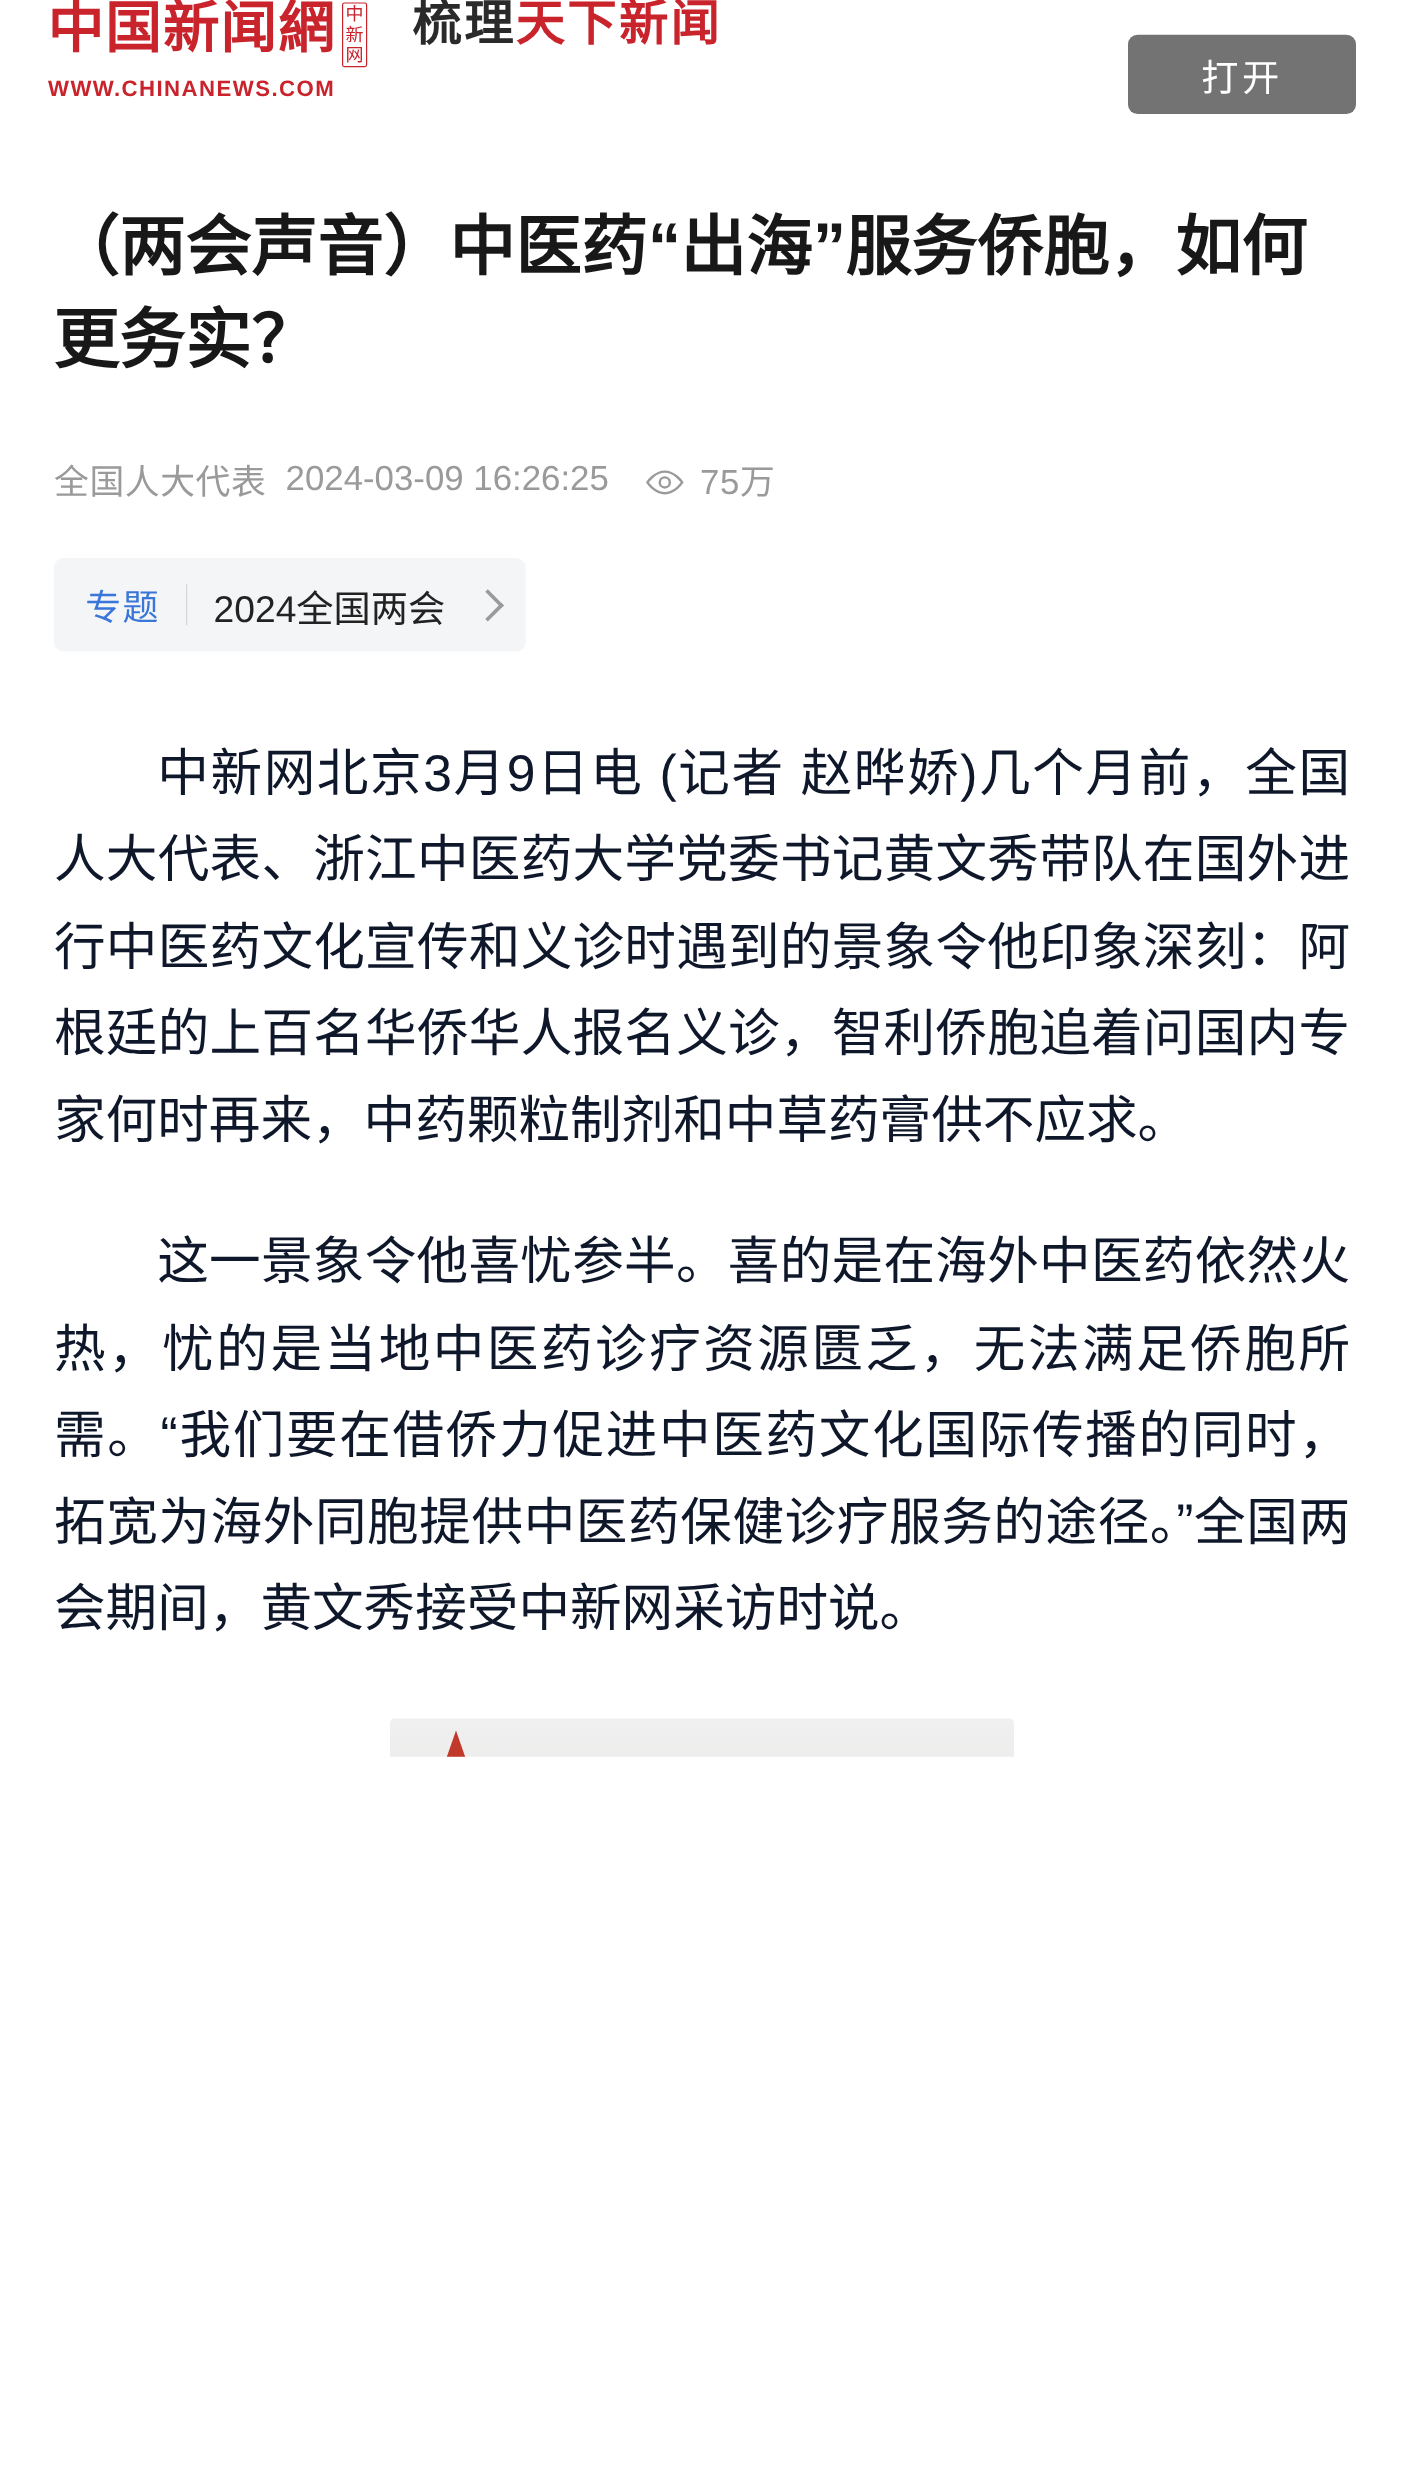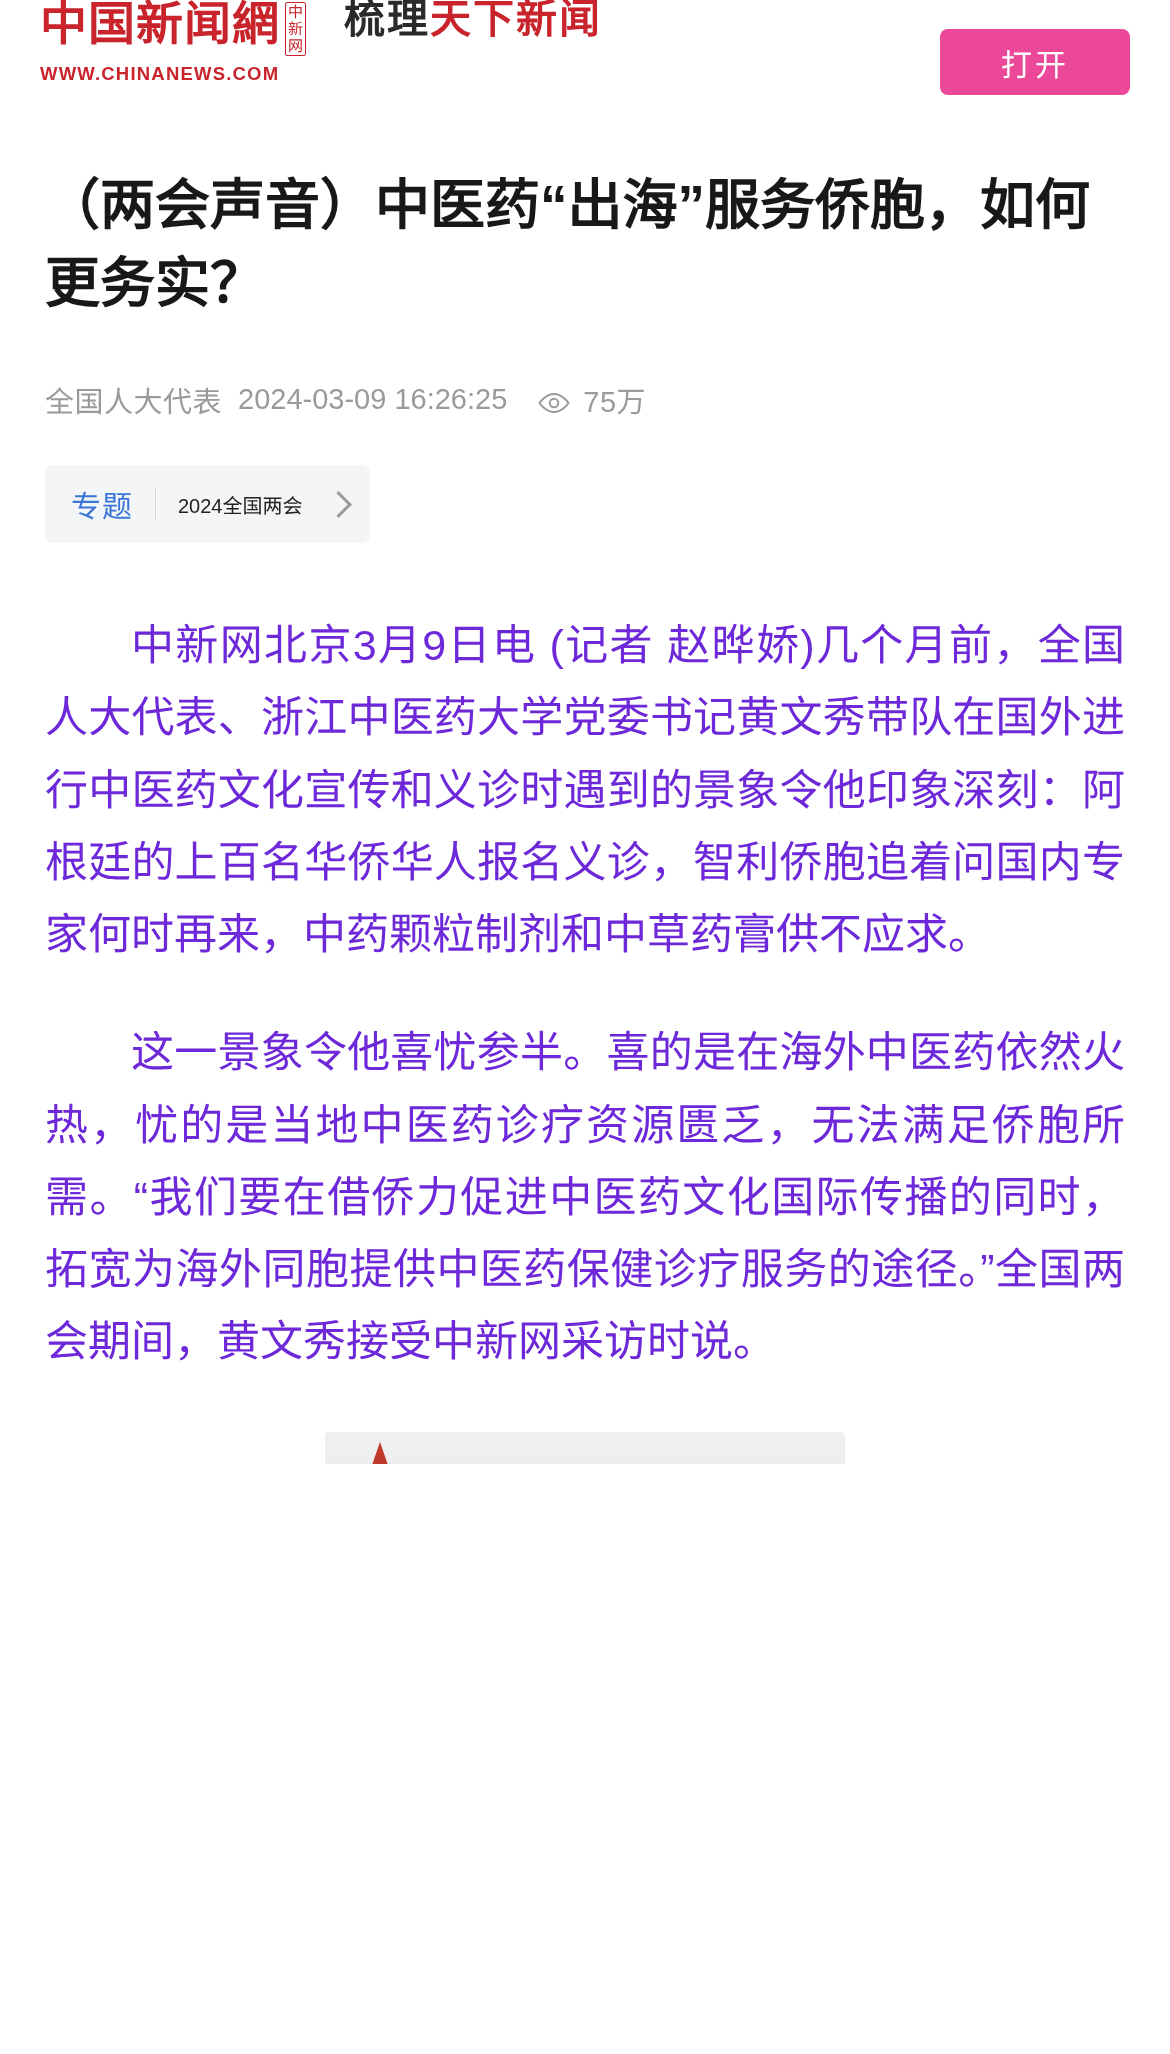--- a/index.html
+++ b/index.html
@@ -83,21 +83,21 @@
   }
   .slogan-text .dark {
     color: #2a2a2a;
   }
   .open-btn {
     position: absolute;
     right: 40px;
     top: 29px;
     width: 190px;
     height: 66px;
-    background: #ec4899;
+    background: #737373;
     color: #ffffff;
     border: none;
     border-radius: 8px;
     font-size: 31px;
     font-family: "Liberation Sans", sans-serif;
     letter-spacing: 3px;
     cursor: pointer;
   }
 
   
@@ -149,36 +149,36 @@
     letter-spacing: 1px;
   }
   .topic-divider {
     width: 1px;
     height: 34px;
     background: #d2d5da;
     margin: 0 22px;
   }
   .topic-name {
     color: #222;
-    font-size: 20px;
+    font-size: 31px;
     letter-spacing: 0px;
   }
   .chevron {
     margin-left: 26px;
     width: 16px;
     height: 16px;
     border-right: 3.5px solid #9a9a9a;
     border-bottom: 3.5px solid #9a9a9a;
     transform: rotate(-45deg);
   }
 
   .body-text p {
     font-size: 43px;
     line-height: 1.68;
-    color: #6d28d9;
+    color: #0f172a;
     margin: 0 0 46px 0;
     text-indent: 2em;
     letter-spacing: 0px;
     text-align: justify;
   }
   .body-text p:first-child { margin-top: 66px; }
 
   .image-hint {
     height: 40px;
     overflow: hidden;

